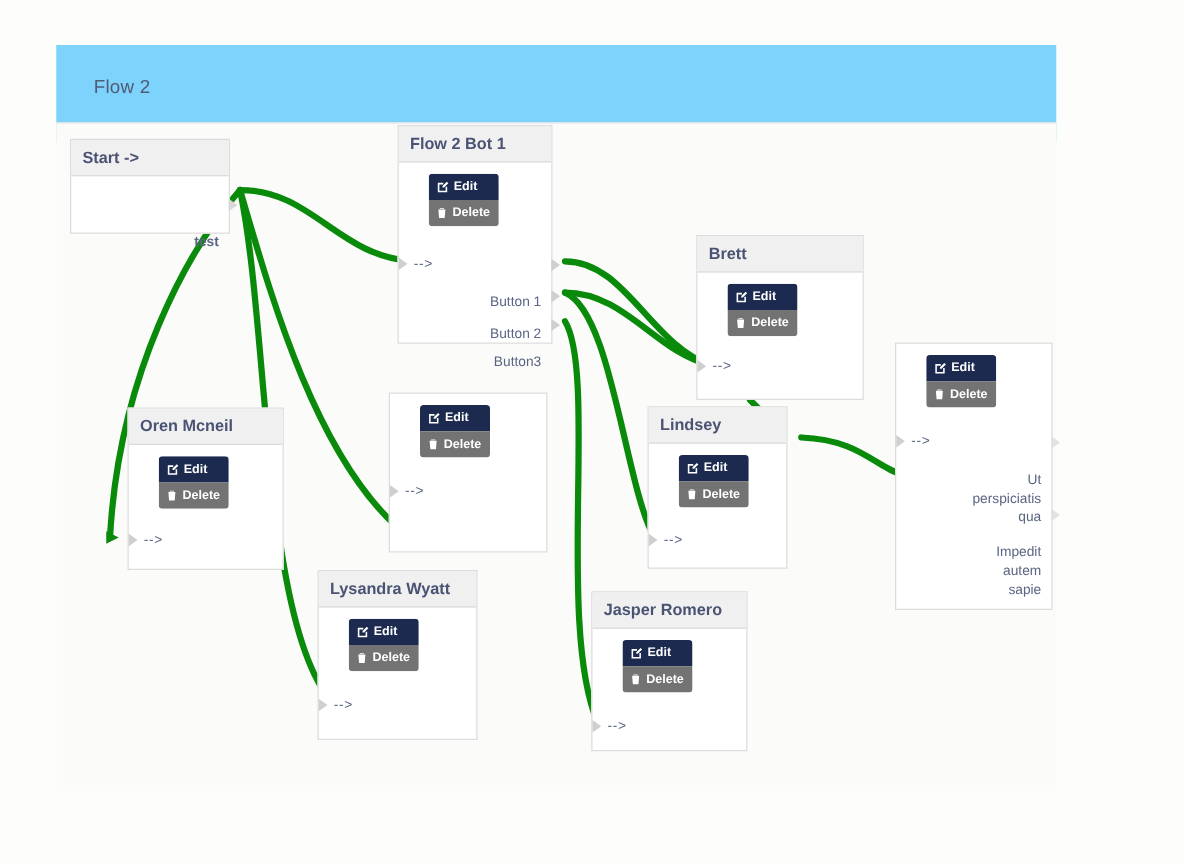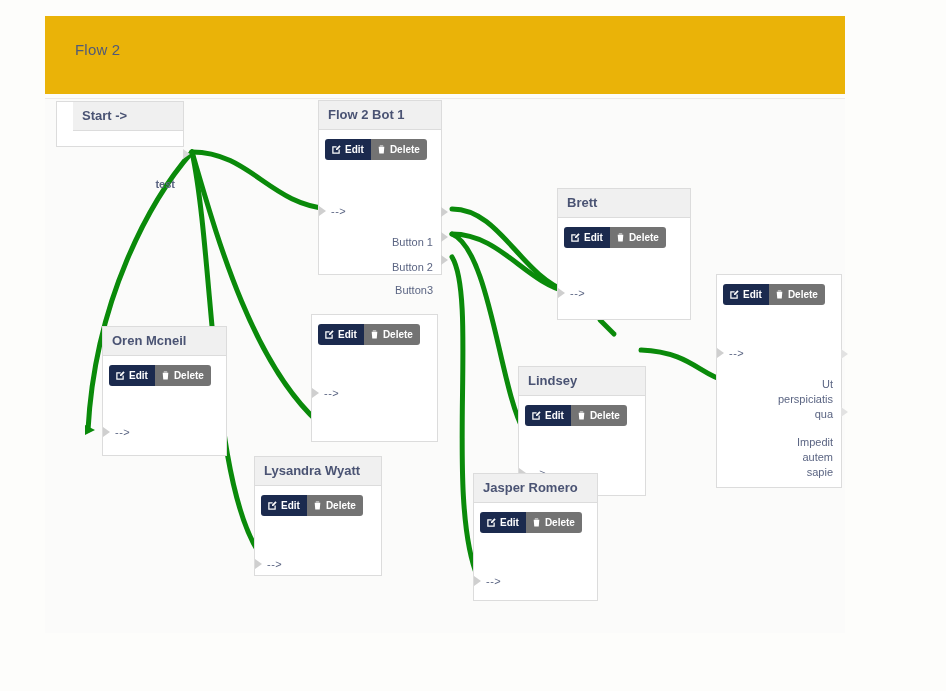--- a/index.html
+++ b/index.html
@@ -19,24 +19,24 @@
   
   #app-root {
     position: absolute;
     left: 0; top: 0;
     width: 946px; height: 691px;
   }
 
   #flow-panel {
     position: absolute;
     left: 45px;
-    top: 16px;
+    top: 36px;
     width: 800px;
     height: 78px;
-    background: #eab308;
+    background: #7dd3fc;
   }
 
   #flow-title {
     position: absolute;
     left: 30px;
     top: 25px;
     font-size: 15px;
     color: #515a77;
     letter-spacing: .2px;
   }
@@ -81,26 +81,27 @@
   }
   .node-body {
     position: relative;
     padding: 0;
     height: calc(100% - 28px);
   }
 
   
   .btn-group {
     position: absolute;
-    left: 6px;
+    left: 24px;
     top: 9px;
     display: flex;
     border-radius: 3px;
     overflow: hidden;
     line-height: 1;
+    flex-direction: column;
   }
   .btn {
     display: inline-flex;
     align-items: center;
     gap: 4px;
     font-size: 10px;
     font-weight: 700;
     padding: 5px 7px 5px 6px;
     color: #ffffff;
     border: 0;
@@ -190,21 +191,21 @@
       <polygon points="85,425 95,430 85,435"></polygon>
       <polygon points="316,417 326,422 316,427"></polygon>
       <polygon points="264,557 274,562 264,567"></polygon>
       <polygon points="566,287 576,292 566,297"></polygon>
       <polygon points="522,426 532,431 522,436"></polygon>
       <polygon points="476,573 486,578 476,583"></polygon>
       <polygon points="724,376 734,381 724,386"></polygon>
     </g>
   </svg>
 
-  <div class="node" style="left:56px; top:101px; width:128px; height:46px;padding-left:16px;">
+  <div class="node" style="left:56px; top:111px; width:128px; height:76px;">
     <div class="node-header">Start -&gt;</div>
     <div class="node-body">
       <div class="port-out plain" style="top:16px;font-weight:bold;">
         <span class="nub"></span>
         <span>test</span>
       </div>
     </div>
   </div>
 
   <div class="node" style="left:318px; top:100px; width:124px; height:175px;">
@@ -367,21 +368,21 @@
           <span>Delete</span>
         </button>
       </div>
       <div class="port-in" style="left:12px; top:72px;">
         <span class="nub"></span>
         <span>--&gt;</span>
       </div>
     </div>
   </div>
 
-  <div class="node" style="left:518px; top:325px; width:128px; height:130px;margin-top:41px;">
+  <div class="node" style="left:518px; top:325px; width:112px; height:130px;">
     <div class="node-header">Lindsey</div>
     <div class="node-body">
       <div class="btn-group">
         <button class="btn btn-edit">
           <span>
             <svg width="10" height="10" viewBox="0 0 16 16">
                 <path fill="#ffffff" d="M2 2h7v2H4v8h8V7h2v7H2V2z"></path>
                 <path fill="#ffffff" d="M14.5 1.5l-1-1L8 6v2h2l5.5-5.5-1-1z"></path>
               </svg>
           </span>
@@ -396,21 +397,21 @@
           <span>Delete</span>
         </button>
       </div>
       <div class="port-in" style="left:12px; top:71px;">
         <span class="nub"></span>
         <span>--&gt;</span>
       </div>
     </div>
   </div>
 
-  <div class="node" style="left:254px; top:456px; width:128px; height:120px;">
+  <div class="node" style="left:254px; top:456px; width:128px; height:136px;">
     <div class="node-header">Lysandra Wyatt</div>
     <div class="node-body">
       <div class="btn-group">
         <button class="btn btn-edit">
           <span>
             <svg width="10" height="10" viewBox="0 0 16 16">
                 <path fill="#ffffff" d="M2 2h7v2H4v8h8V7h2v7H2V2z"></path>
                 <path fill="#ffffff" d="M14.5 1.5l-1-1L8 6v2h2l5.5-5.5-1-1z"></path>
               </svg>
           </span>

